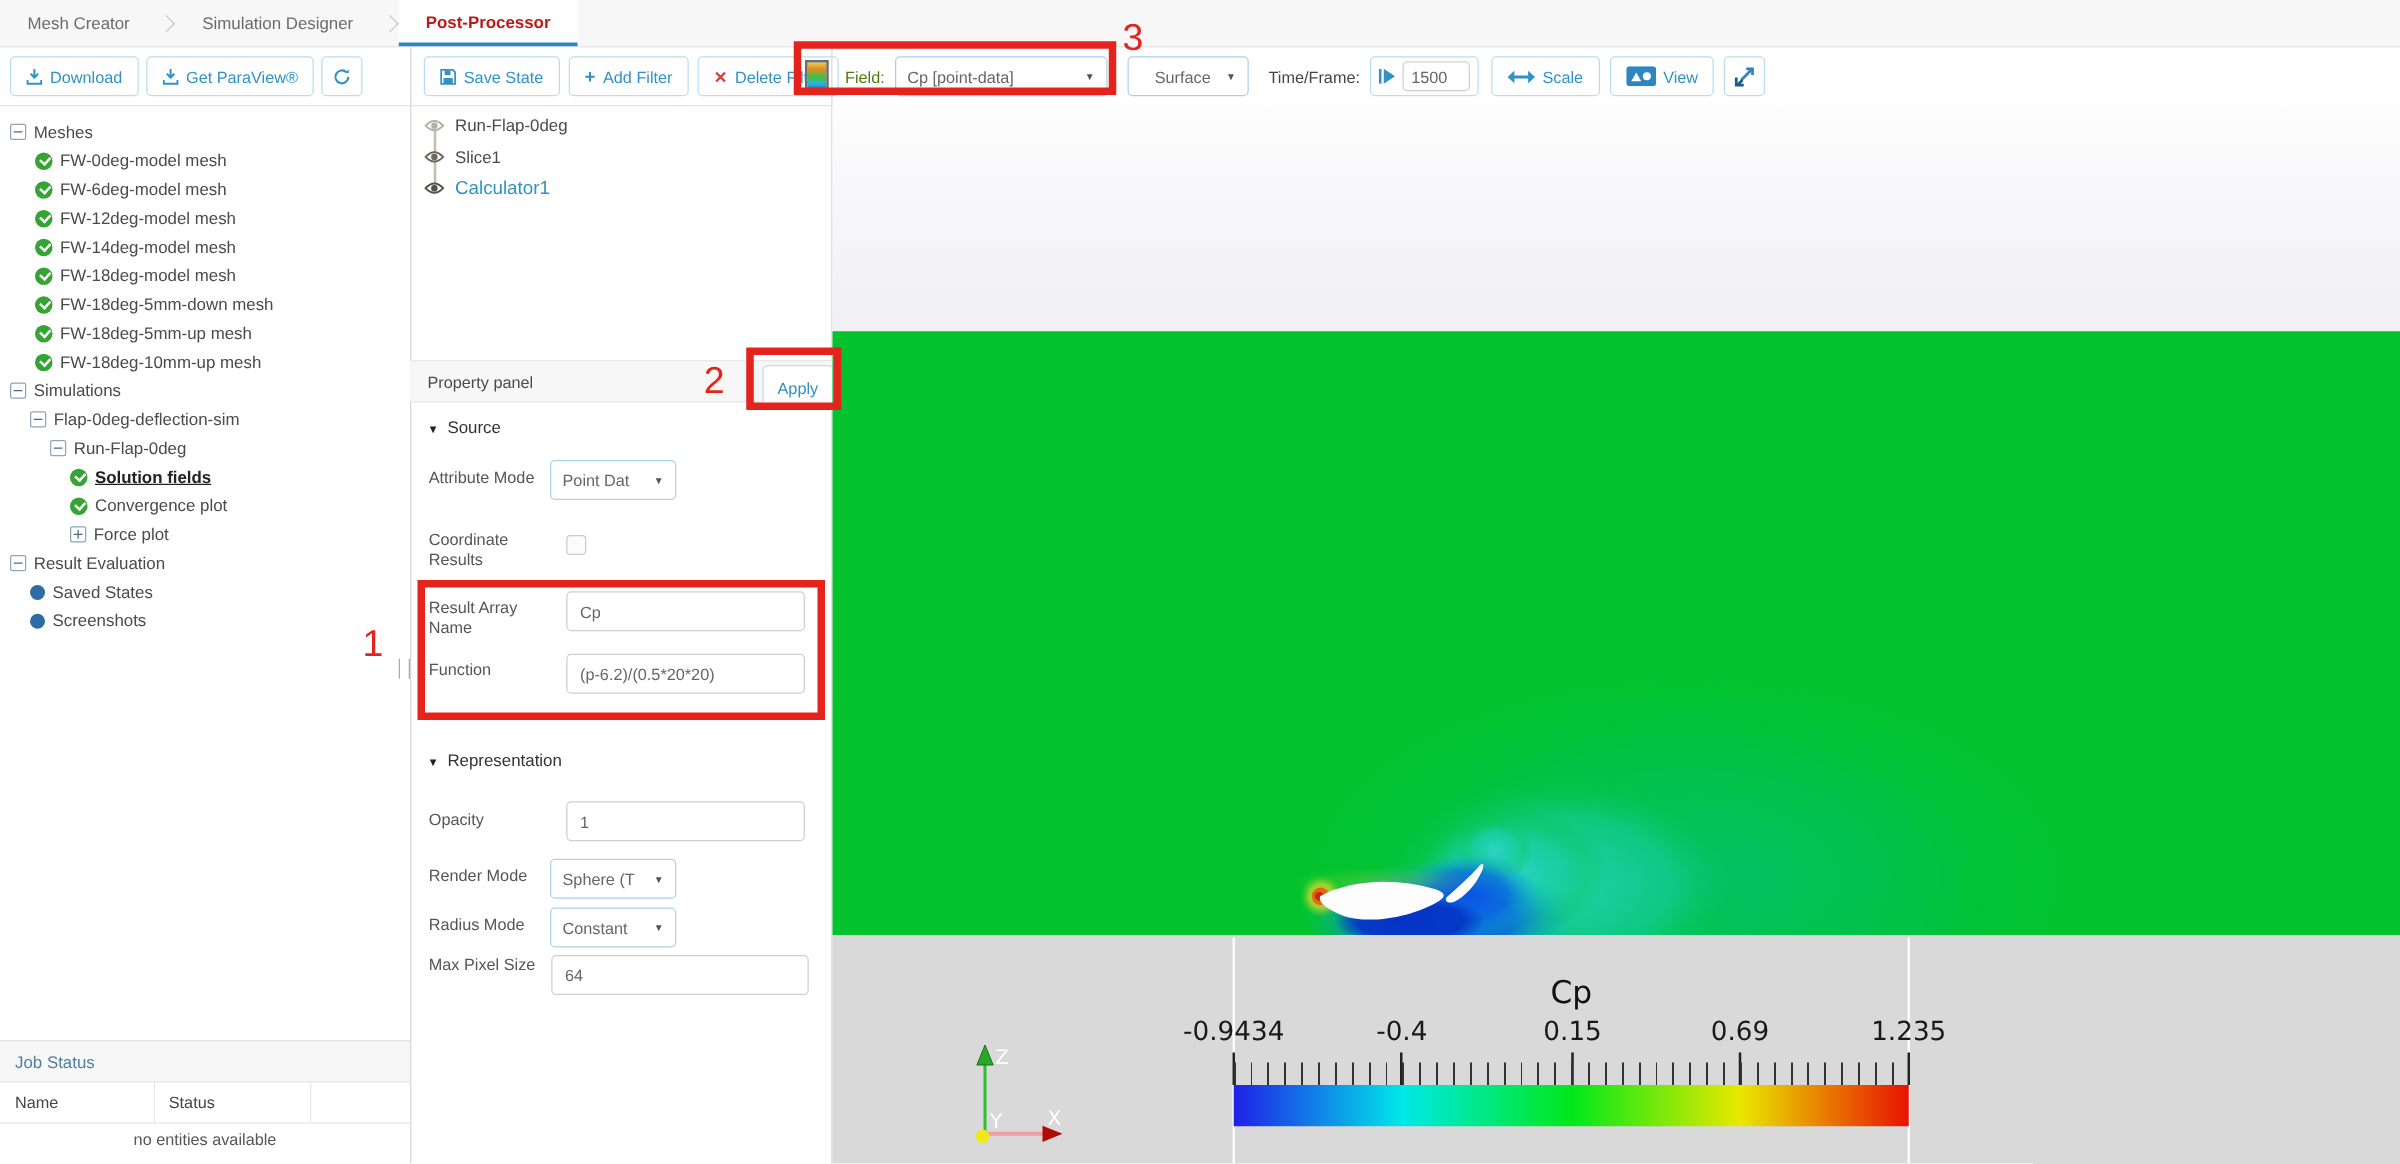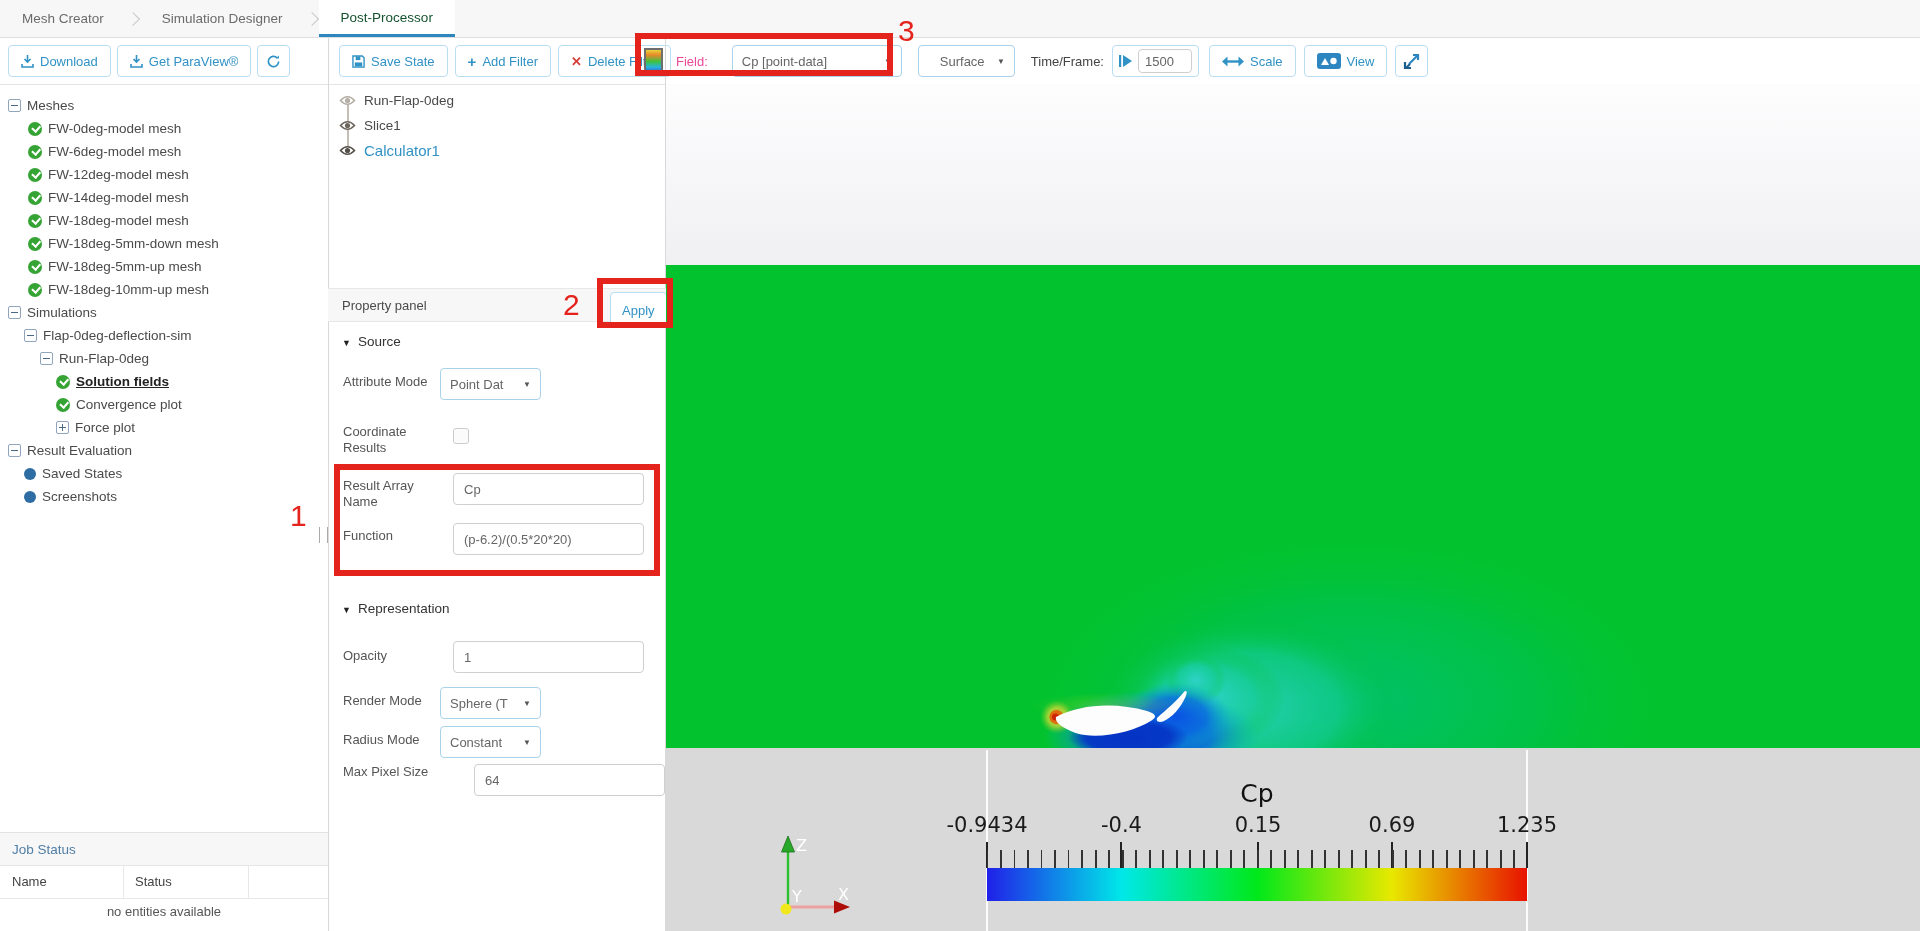--- a/index.html
+++ b/index.html
@@ -3,21 +3,21 @@
 <meta charset="utf-8">
 <style>
   html,body{margin:0;padding:0;background:#fff;}
   #app{position:relative;width:1920px;height:931px;overflow:hidden;
        font-family:"Liberation Sans",sans-serif;font-size:13px;color:#4a4a4a;background:#fff;}
   .abs{position:absolute;}
   
   .tabbar{position:absolute;left:0;top:0;width:1920px;height:37px;background:#f7f7f8;
           border-bottom:1px solid #dfdfdf;display:flex;align-items:stretch;}
   .tab{display:flex;align-items:center;padding:0 22px;color:#6b6b6b;font-size:13.5px;cursor:pointer;}
-  .tab.active{background:#fff;color:#14532d;border-bottom:3px solid #2e86c1;font-weight:400;}
+  .tab.active{background:#fff;color:#b91c1c;border-bottom:3px solid #2e86c1;font-weight:700;}
   .tab-sep{width:9px;height:9px;border-top:1px solid #c9c9c9;border-right:1px solid #c9c9c9;
            transform:rotate(45deg);align-self:center;margin:0 2px;}
   
   .toolbar{position:absolute;left:0;top:38px;width:1920px;height:46px;background:#fff;
            border-bottom:1px solid #e4e4e4;}
   .btn{display:inline-flex;align-items:center;gap:6px;height:32px;padding:0 12px;background:#fff;
        border:1px solid #b9def2;border-radius:4px;color:#3092c5;font-size:13px;cursor:pointer;box-sizing:border-box;}
   .btn svg{flex:0 0 auto;}
   .sel{display:inline-flex;align-items:center;justify-content:space-between;height:32px;padding:0 9px;
        background:#fff;border:1px solid #a9d3eb;border-radius:4px;color:#555;box-sizing:border-box;cursor:pointer;}
@@ -128,21 +128,21 @@
         <span>Add Filter</span>
       </div>
       <div class="btn">
         <span style="font-weight:bold;font-size:13px;color:#d43f3a;">✕</span>
         <span>Delete Filter</span>
       </div>
     </div>
 
     <div class="abs" style="left:644px;top:7px;display:flex;align-items:center;">
       <div style="width:19px;height:27px;margin-top:1px;border:2px solid #6e6e6e;box-sizing:border-box;background:linear-gradient(180deg,#e8d43a 0%,#e8882a 22%,#3ec23e 50%,#28b4e0 75%,#3448c8 100%);"></div>
-      <span style="margin:0 24px 0 13px;color:#ec4899;">Field:</span>
+      <span style="margin:0 8px 0 13px;color:#4d7c0f;">Field:</span>
       <div class="sel" style="width:170px;">
         <span class="pval">Cp [point-data]</span>
         <span class="caret">▼</span>
       </div>
       <div class="sel" style="width:97px;margin-left:16px;padding-left:21px;">
         <span class="pval">Surface</span>
         <span class="caret">▼</span>
       </div>
       <span style="margin:0 8px 0 16px;color:#444;">Time/Frame:</span>
       <div style="display:flex;align-items:center;gap:5px;border:1px solid #b9def2;border-radius:4px;height:32px;padding:0 6px;box-sizing:border-box;">
@@ -330,21 +330,21 @@
   <div class="sel abs" style="left:440px;top:687px;width:101px;">
     <span class="pval" style="overflow:hidden;white-space:nowrap;">Sphere (T</span>
     <span class="caret">▼</span>
   </div>
   <div class="plabel" style="left:343px;top:732px;">Radius Mode</div>
   <div class="sel abs" style="left:440px;top:726px;width:101px;align-items:center;">
     <span class="pval">Constant</span>
     <span class="caret">▼</span>
   </div>
   <div class="plabel" style="left:343px;top:764px;">Max Pixel Size</div>
-  <div class="inp abs" style="left:474px;top:764px;width:191px;">
+  <div class="inp abs" style="left:441px;top:764px;width:206px;">
     <span>64</span>
   </div>
 
   <div class="vp-top"></div>
   <div class="vp-green">
     <svg width="1254" height="483" viewBox="666 265 1254 483">
       <defs>
         <radialGradient id="gTeal">
             <stop offset="0%" stop-color="#00c07c"></stop>
             <stop offset="55%" stop-color="#00c15c" stop-opacity=".65"></stop>

